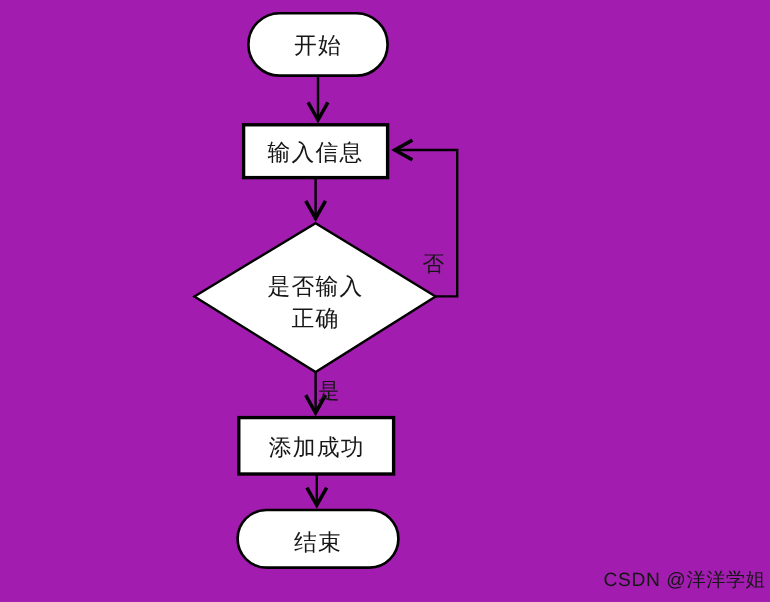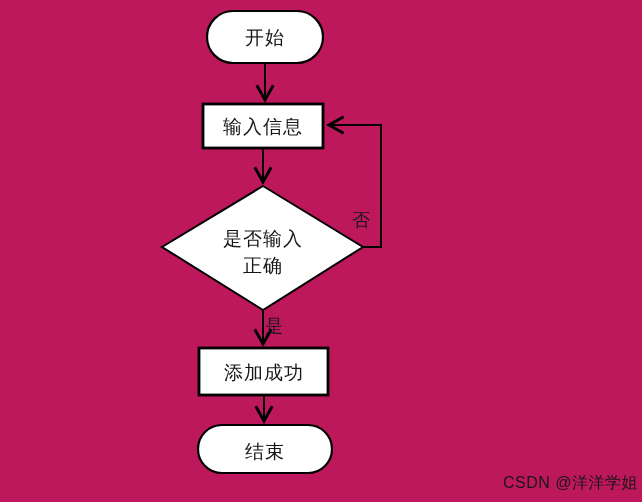--- a/index.html
+++ b/index.html
@@ -4,21 +4,21 @@
 <style>
   html, body {
     margin: 0;
     padding: 0;
     background: #ffffff;
   }
   .canvas {
     position: relative;
     width: 642px;
     height: 502px;
-    background: #be185d;
+    background: #a21caf;
     font-family: "Liberation Sans", "DejaVu Sans", sans-serif;
     overflow: hidden;
   }
   svg { display: block; }
   text {
     font-family: "Liberation Sans", "DejaVu Sans", sans-serif;
     fill: #161616;
   }
   .node-label {
     font-size: 19px;

